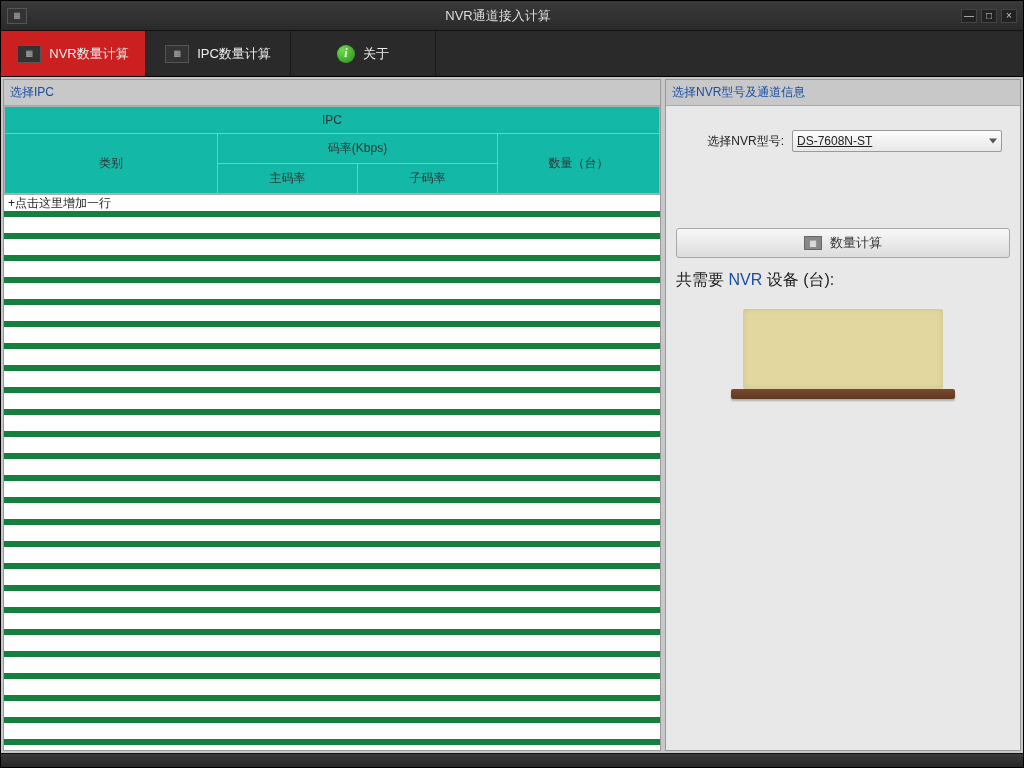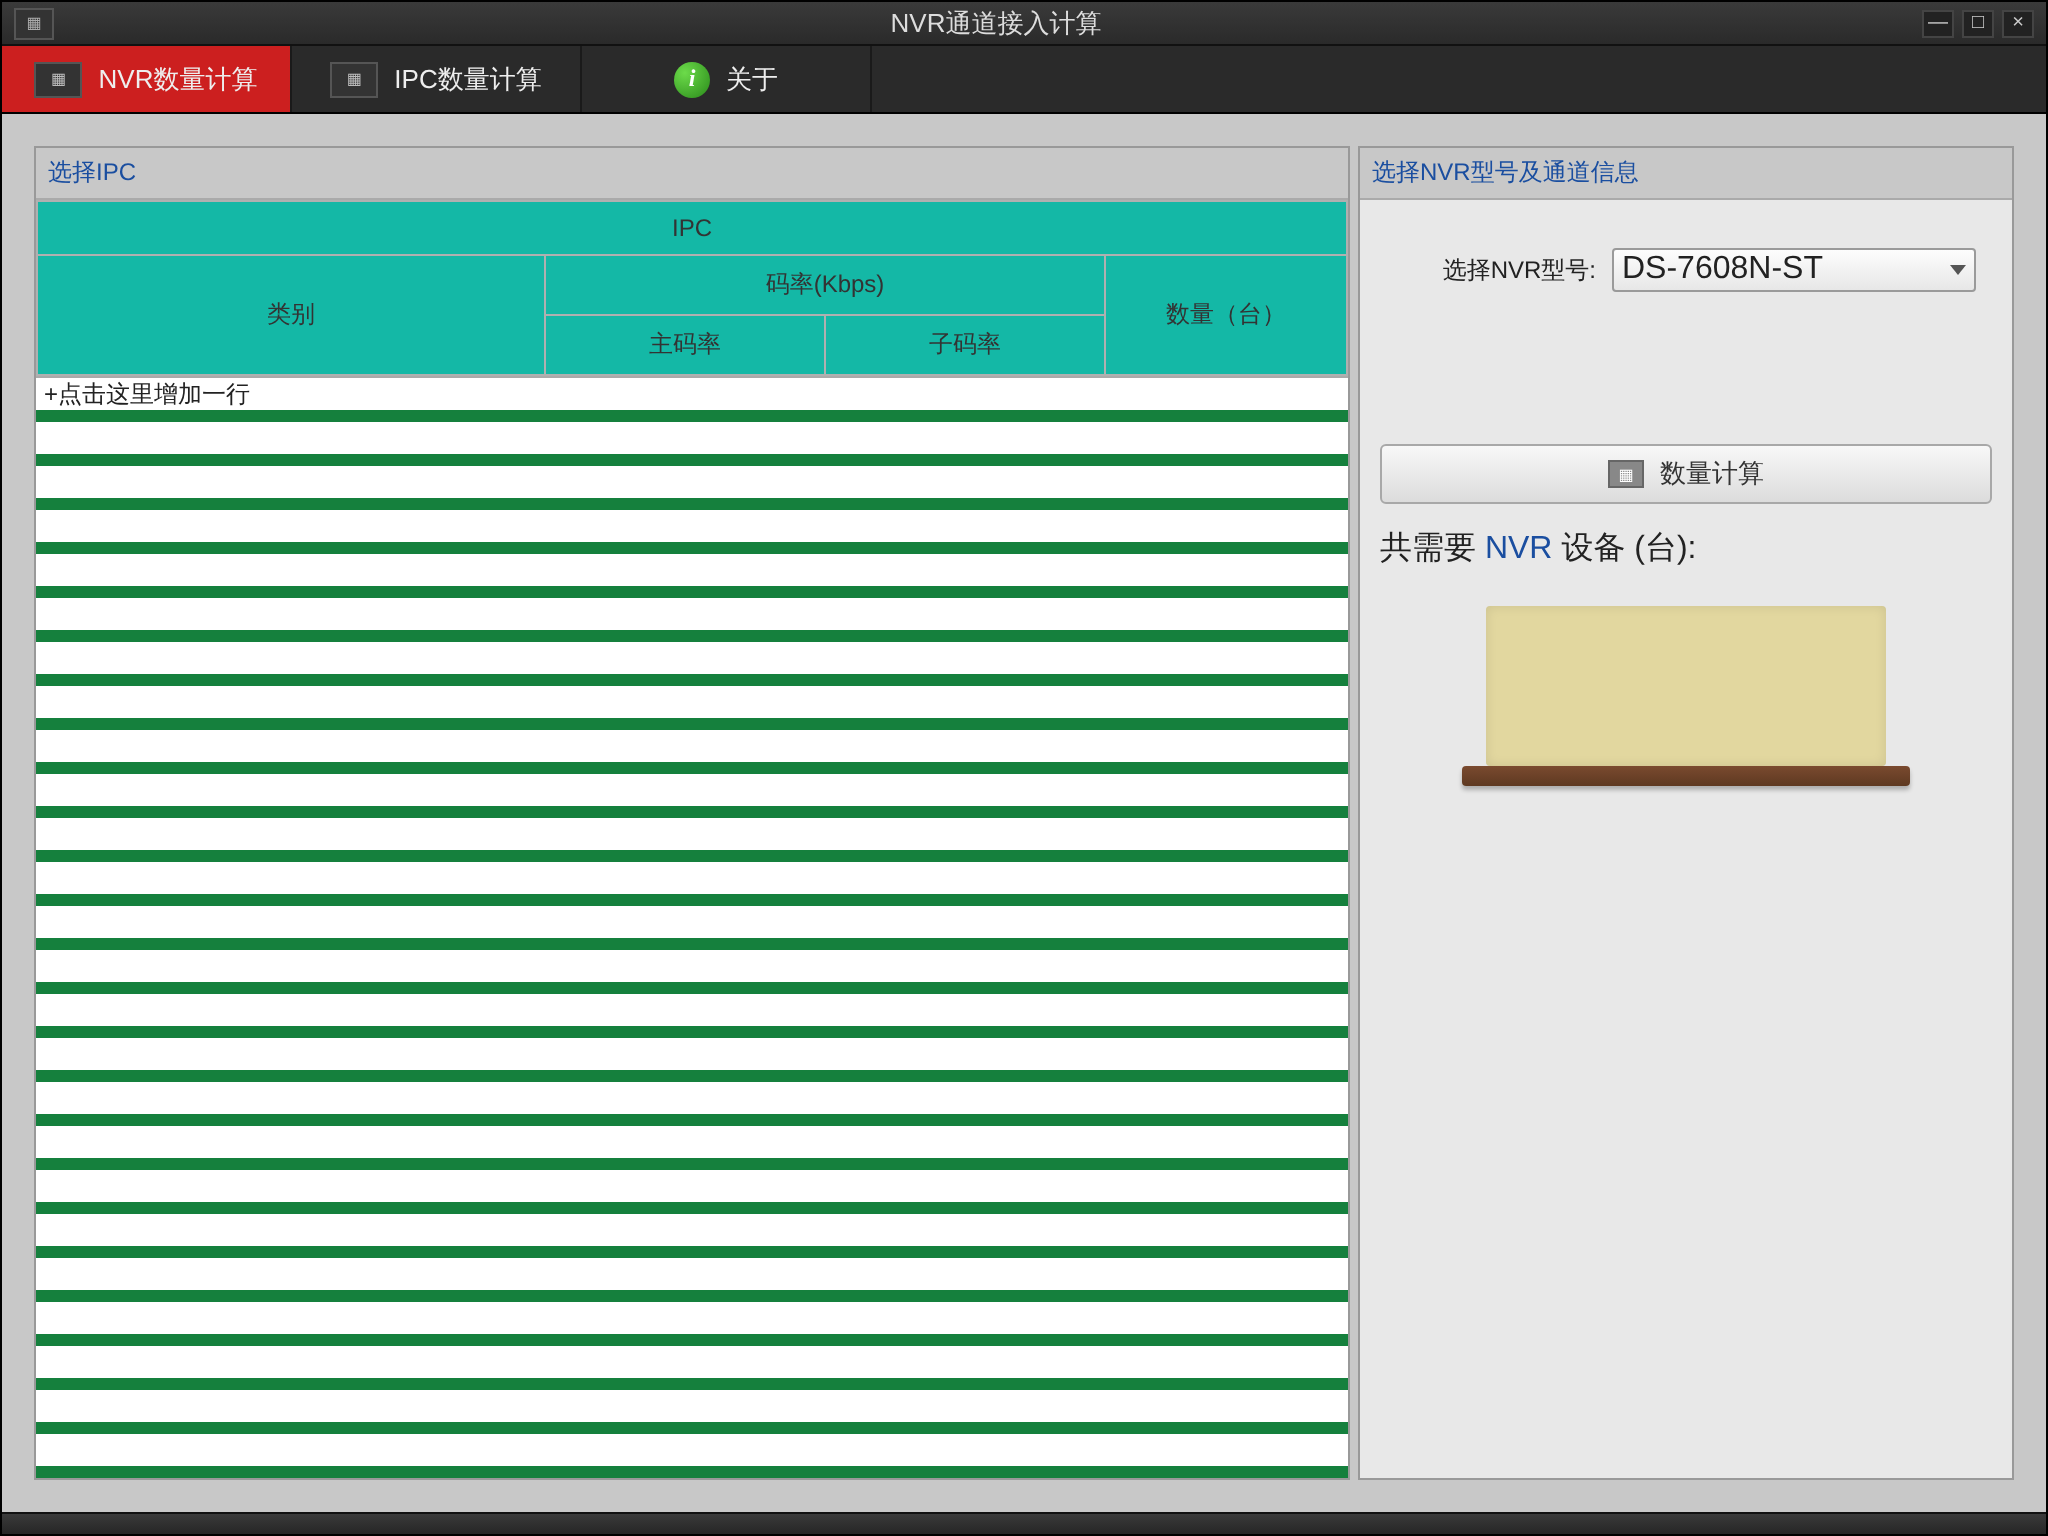--- a/index.html
+++ b/index.html
@@ -72,21 +72,21 @@
   width:18px; height:18px; border-radius:50%;
   background: radial-gradient(circle at 30% 30%, #6cdb4a, #2a8a1a);
   color:#fff; font-style:italic; font-weight:bold;
   display:flex; align-items:center; justify-content:center;
   font-size:12px; font-family:Georgia, serif;
 }
 .content {
   flex:1;
   display:flex;
   background:#c8c8c8;
-  padding: 16px;
+  padding: 2px;
   gap: 4px;
 }
 .left-pane {
   flex: 0 0 658px;
   background:#fff;
   border:1px solid #999;
   display:flex;
   flex-direction:column;
 }
 .right-pane {
@@ -139,23 +139,24 @@
   font-size:12px;
 }
 .form-row label { width:100px; text-align:right; margin-right:8px; color:#222; }
 .form-row .combo {
   flex:1; height:22px;
   background: linear-gradient(#fdfdfd,#e7e7e7);
   border:1px solid #9a9a9a;
   border-radius:2px;
   display:flex; align-items:center;
   padding:0 4px;
-  font-size:16px;
+  font-size:12px;
   color:#222;
   position:relative;
+  text-decoration:underline;
 }
 .form-row .combo.disabled { color:#999; background:#eee; }
 .form-row .combo .caret {
   position:absolute; right:4px; top:50%; transform:translateY(-50%);
   width:0;height:0;border-left:4px solid transparent;border-right:4px solid transparent;border-top:5px solid #555;
 }
 .calc-btn {
   margin: 6px 10px;
   height:30px;
   background: linear-gradient(#f8f8f8,#dcdcdc);
@@ -233,21 +234,21 @@
 
     <div class="left-pane">
       <div class="pane-header">选择IPC</div>
       <div class="ipc-table-head">
         <table>
           <tbody>
               <tr>
             <td colspan="4">IPC</td>
           </tr>
           <tr>
-            <td rowspan="2" style="width:254px">类别</td>
+            <td rowspan="2" style="width:213px">类别</td>
             <td colspan="2" style="width:280px">码率(Kbps)</td>
             <td rowspan="2">数量（台）</td>
           </tr>
           <tr>
             <td style="width:140px">主码率</td>
             <td style="width:140px">子码率</td>
           </tr>
         </tbody>
           </table>
       </div>

